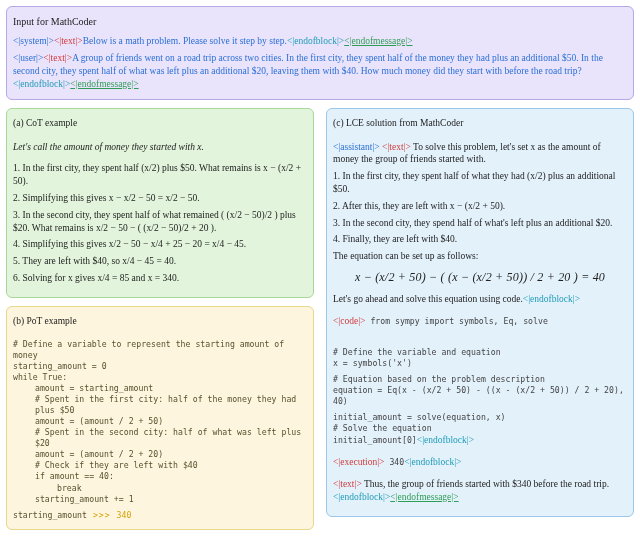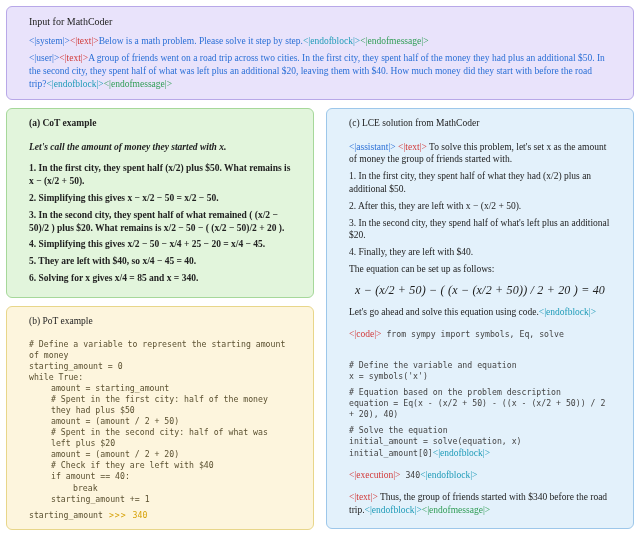--- a/index.html
+++ b/index.html
@@ -7,44 +7,44 @@
     font-family: "Times New Roman", Times, serif;
     background: #ffffff;
     width: 640px;
     font-size: 9.5px;
     color: #222;
     line-height: 1.35;
   }
   .box {
     border: 1px solid #999;
     border-radius: 6px;
-    padding: 8px 22px;
+    padding: 8px 6px;
     margin: 4px;
   }
   .input-box {
     background: #e9e3fb;
     border-color: #b8a8e8;
     margin: 6px 6px 4px 6px;
   }
   .input-title { font-size: 10px; margin-bottom: 6px; color: #222; }
   .tag { font-family: inherit; }
   .t-red { color: #d23a3a; }
   .t-blue { color: #2a6fd6; }
   .t-cyan { color: #1e9bb8; }
-  .t-green { color: #2f9d55; }
+  .t-green { color: #2f9d55; text-decoration: underline; }
 
   .cols {
     display: flex;
     gap: 4px;
     padding: 0 2px 4px 2px;
   }
   .col-left { flex: 1 1 50%; display: flex; flex-direction: column; }
   .col-right { flex: 1 1 50%; display: flex; flex-direction: column; }
 
-  .cot-box { background: #e2f5dc; border-color: #a6d89a; font-weight: bold; }
+  .cot-box { background: #e2f5dc; border-color: #a6d89a; }
   .pot-box {
     background: #fdf5dd;
     border-color: #e8d68a;
     font-family: Menlo, Consolas, "DejaVu Sans Mono", monospace;
     font-size: 8.2px;
     line-height: 1.35;
     color: #5a5030;
   }
   .lce-box { background: #e3f1fb; border-color: #9dc7ea; }
 
@@ -151,22 +151,22 @@
         <span class="t-red tag">&lt;|code|&gt;</span><span class="code-block" style="display:inline"> from sympy import symbols, Eq, solve</span>
       </p>
       <div class="code-block">
         <div class="gap"></div>
         <div># Define the variable and equation</div>
         <div>x = symbols('x')</div>
         <div class="gap"></div>
         <div># Equation based on the problem description</div>
         <div>equation = Eq(x - (x/2 + 50) - ((x - (x/2 + 50)) / 2 + 20), 40)</div>
         <div class="gap"></div>
+        <div>initial_amount = solve(equation, x)</div>
         <div># Solve the equation</div>
-        <div>initial_amount = solve(equation, x)</div>
         <div>
           <span>initial_amount[0]</span><span class="t-cyan tag" style="font-family:'Times New Roman',serif;font-size:9.5px;">&lt;|endofblock|&gt;</span>
         </div>
       </div>
       <div class="gap"></div>
       <p>
         <span class="t-red tag">&lt;|execution|&gt;</span><span class="code-block" style="display:inline"> 340</span><span class="t-cyan tag">&lt;|endofblock|&gt;</span>
       </p>
       <div class="gap"></div>
       <p>

